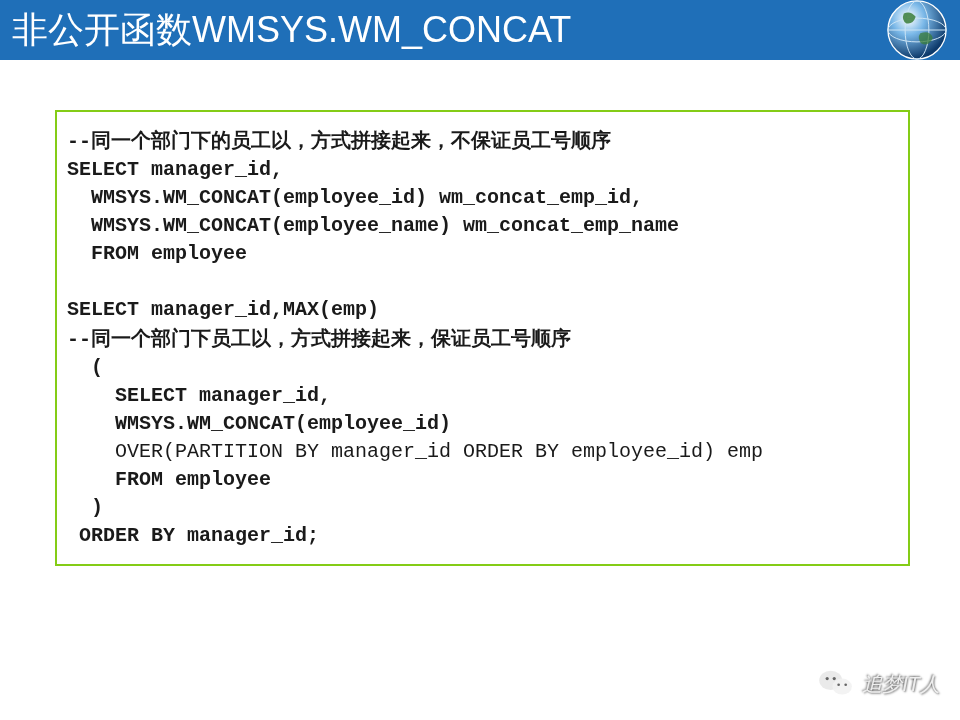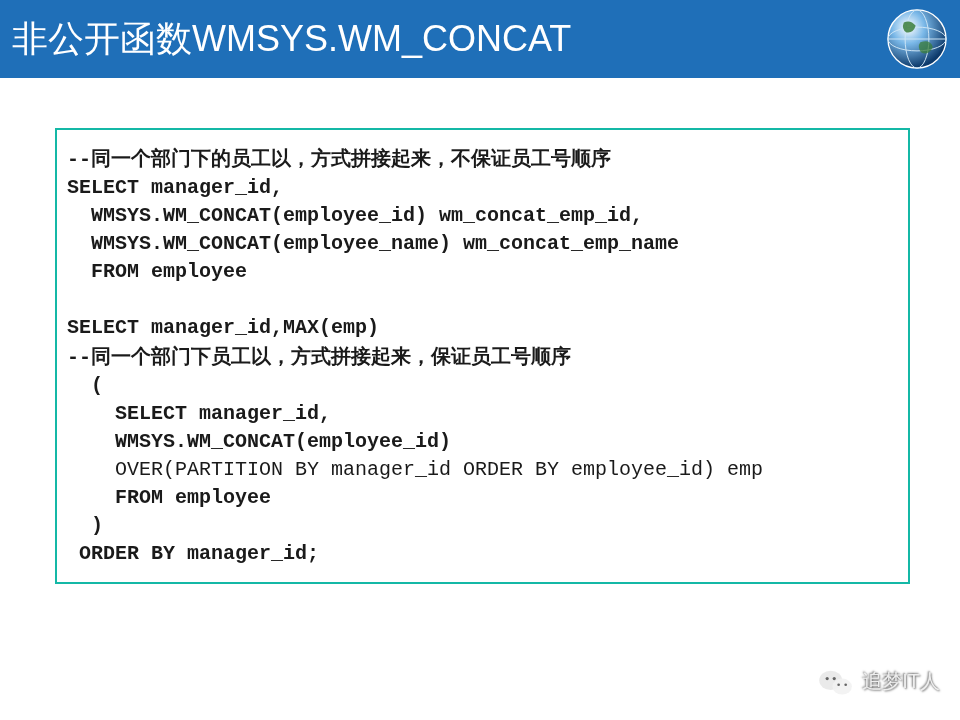--- a/index.html
+++ b/index.html
@@ -10,21 +10,21 @@
     body {
       width: 960px;
       height: 720px;
       background: #ffffff;
       font-family: "Microsoft YaHei", "SimHei", sans-serif;
       position: relative;
       overflow: hidden;
     }
     .header {
       width: 100%;
-      height: 78px;
+      height: 60px;
       background: #1f6fb8;
       display: flex;
       align-items: center;
       justify-content: space-between;
       padding: 0 10px 0 12px;
     }
     .title {
       color: #ffffff;
       font-size: 36px;
       font-weight: 400;
@@ -34,21 +34,21 @@
       width: 66px;
       height: 66px;
       position: relative;
     }
     .globe svg {
       width: 100%;
       height: 100%;
     }
     .code-box {
       margin: 50px 50px 0 55px;
-      border: 2px solid #14b8a6;
+      border: 2px solid #84cc16;
       padding: 14px 18px 14px 10px;
       font-family: "Courier New", monospace;
       font-size: 20px;
       line-height: 1.4;
       color: #1a1a1a;
     }
     .code-line {
       white-space: pre;
       font-family: "Courier New", monospace;
     }
@@ -60,22 +60,23 @@
       font-weight: bold;
     }
     .blank-line {
       height: 1.4em;
     }
     .watermark {
       position: absolute;
       bottom: 22px;
       right: 20px;
       display: flex;
-      align-items: flex-start;
+      align-items: flex-end;
       gap: 8px;
+      font-style: italic;
     }
     .wechat-icon {
       width: 36px;
       height: 30px;
       position: relative;
     }
     .wechat-icon svg {
       width: 100%;
       height: 100%;
     }

